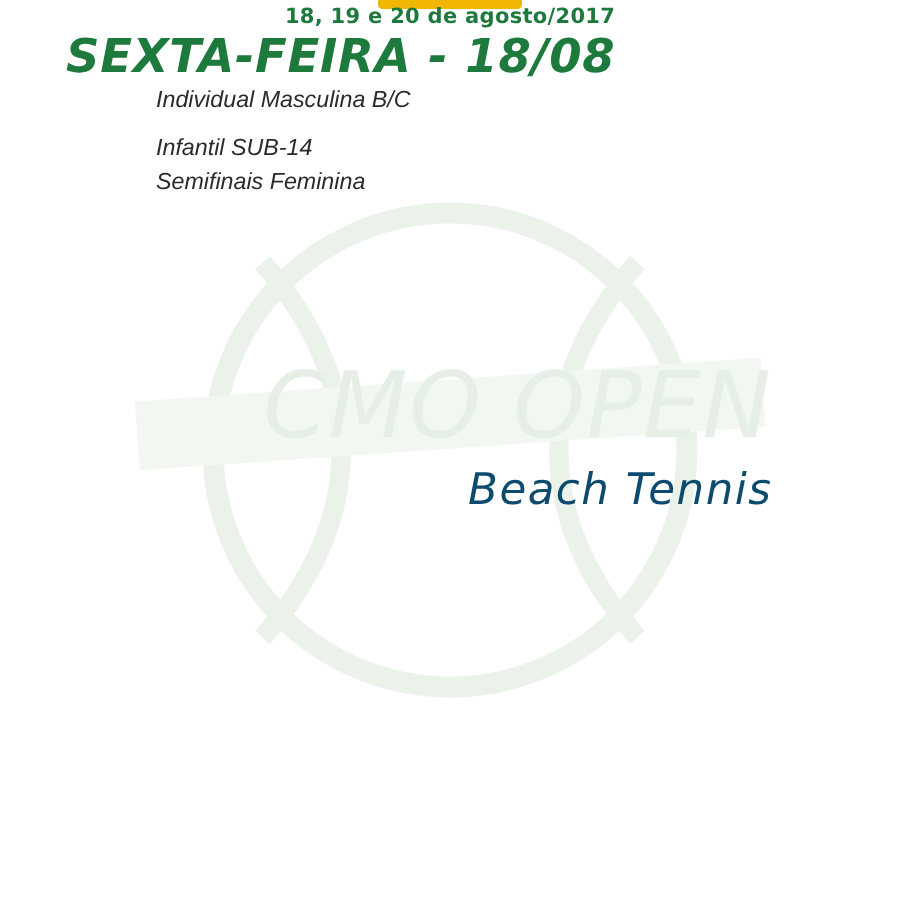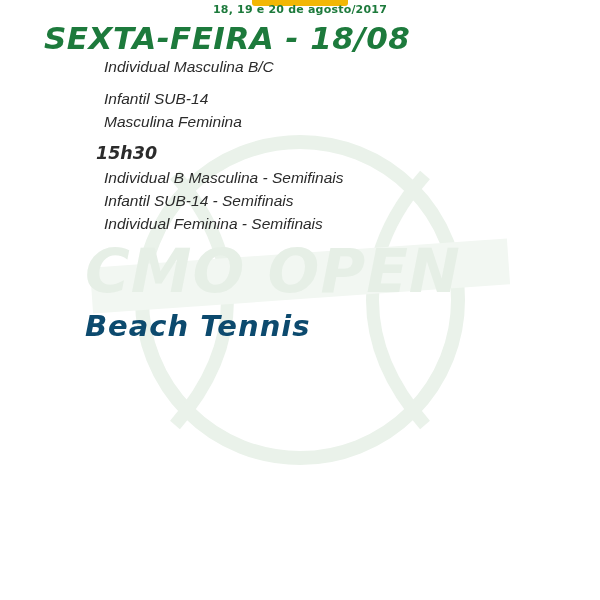--- a/index.html
+++ b/index.html
@@ -42,23 +42,23 @@
     position: absolute;
     left: 50%;
     top: 50%;
     transform: translate(-50%, -50%);
     width: 330px;
     height: 330px;
   }
   .wm-text {
     position: absolute;
     width: 100%;
-    text-align: left;
-    font-family: "DejaVu Sans", sans-serif;
-    font-weight: bold;
+    text-align: right;
+    font-family: "DejaVu Sans", sans-serif;
+    font-weight: normal;
     color: #e6efe6;
     letter-spacing: 1px;
   }
   .wm-main {
     top: 150px;
     font-size: 61px;
     font-style: italic;
   }
   .wm-sub {
     top: 224px;
@@ -95,21 +95,21 @@
     height: 18px;
     background: #f2b705;
     border-radius: 3px;
   }
   .top-date {
     position: absolute;
     left: 0;
     top: 3px;
     width: 100%;
     font-family: "DejaVu Sans", sans-serif;
-    font-size: 11px;
+    font-size: 14px;
     font-weight: bold;
     color: #1d7a3c;
     letter-spacing: 0.2px;
   }
 
   
   .content {
     position: relative;
     z-index: 2;
     padding: 0;
@@ -183,29 +183,21 @@
 
     <div class="block">
       <div class="block-items">
         <div class="block-item">Individual Masculina B/C</div>
       </div>
     </div>
 
     <div class="block">
       <div class="block-items">
         <div class="block-item">Infantil SUB-14</div>
-        <div class="block-item">Masculina Feminina</div>
+        <div class="block-item">Semifinais Feminina</div>
       </div>
     </div>
 
 
-    <div class="block">
-      <div class="block-time">15h30</div>
-      <div class="block-items">
-        <div class="block-item">Individual B Masculina - Semifinais</div>
-        <div class="block-item">Infantil SUB-14 - Semifinais</div>
-        <div class="block-item">Individual Feminina - Semifinais</div>
-      </div>
-    </div>
 
 
   </div>
 </div>
 
 </body></html>

